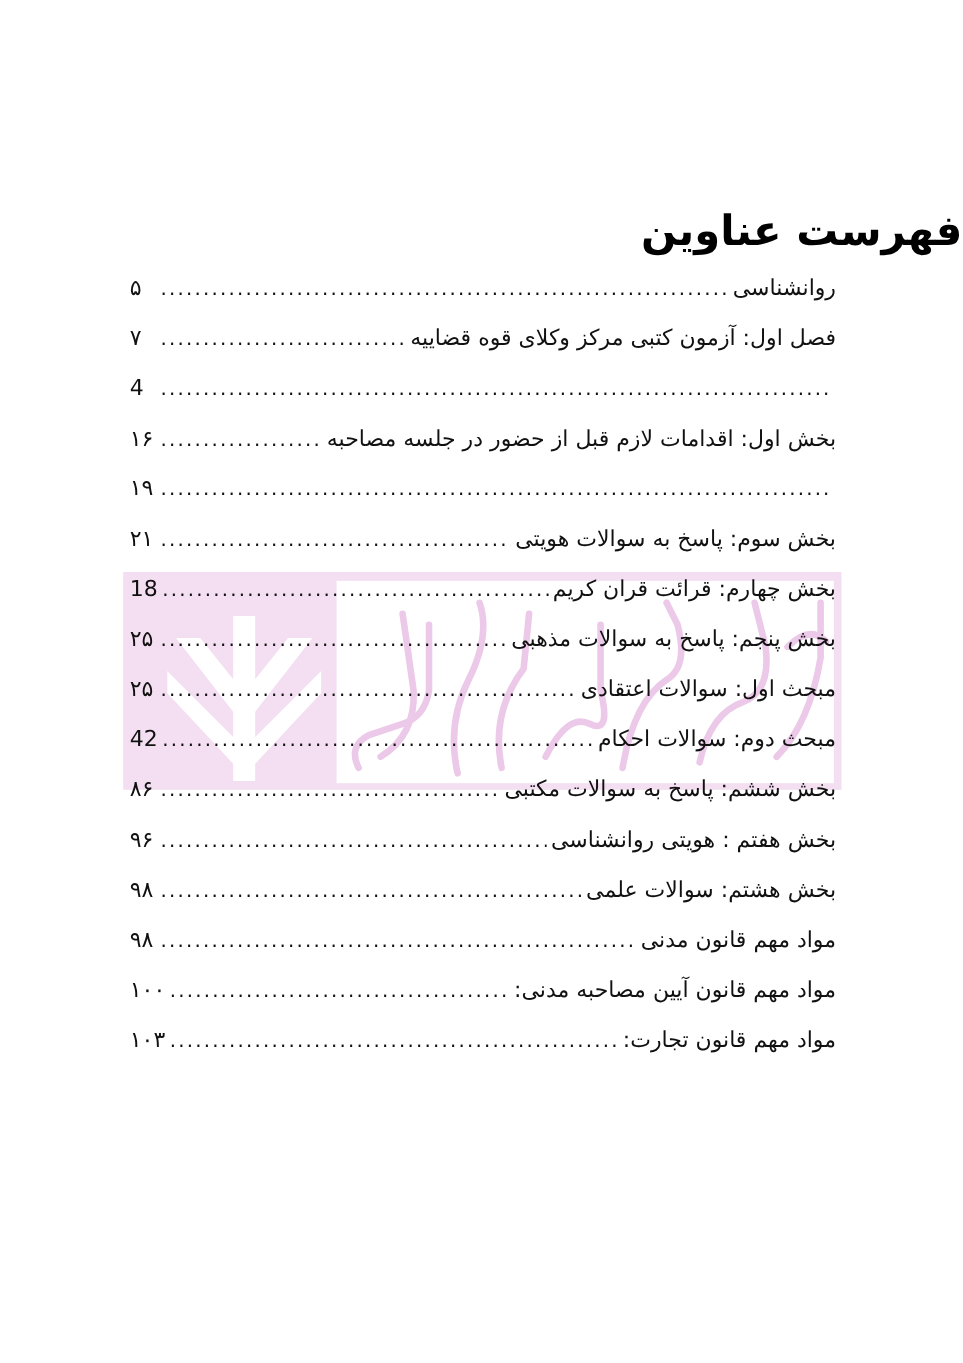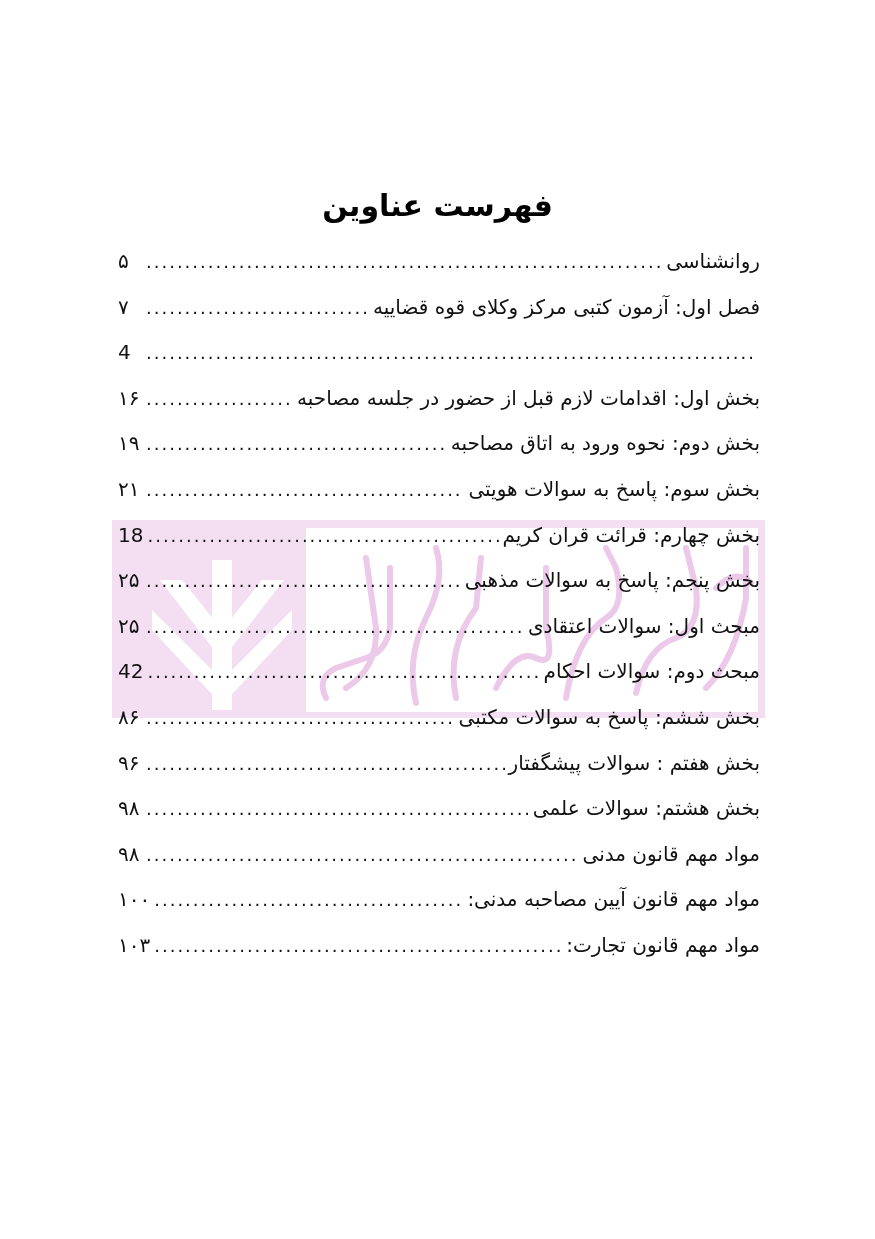--- a/index.html
+++ b/index.html
@@ -49,24 +49,23 @@
       left: 0;
       top: 0;
       width: 875px;
       z-index: 1;
     }
     .toc-title {
       position: absolute;
       top: 188px;
       left: 0;
       width: 875px;
-      text-align: center;
       font-family: "DejaVu Sans", sans-serif;
       font-weight: bold;
-      font-size: 30px;
+      font-size: 38px;
       direction: rtl;
       color: #000;
     }
     .toc-list {
       position: absolute;
       top: 242px;
       left: 118px;
       width: 642px;
       margin: 0;
       padding: 0;
@@ -152,21 +151,20 @@
     <li class="toc-row">
       <span class="leader"></span>
       <span class="page-num">4</span>
     </li>
     <li class="toc-row">
       <span class="entry-title">بخش اول: اقدامات لازم قبل از حضور در جلسه مصاحبه</span>
       <span class="leader"></span>
       <span class="page-num">۱۶</span>
     </li>
     <li class="toc-row">
-      <span class="entry-title">بخش دوم: نحوه ورود به اتاق مصاحبه</span>
       <span class="leader"></span>
       <span class="page-num">۱۹</span>
     </li>
     <li class="toc-row">
       <span class="entry-title">بخش سوم: پاسخ به سوالات هویتی</span>
       <span class="leader"></span>
       <span class="page-num">۲۱</span>
     </li>
     <li class="toc-row">
       <span class="entry-title">بخش چهارم: قرائت قران کریم</span>
@@ -187,21 +185,21 @@
       <span class="entry-title">مبحث دوم: سوالات احکام</span>
       <span class="leader"></span>
       <span class="page-num">42</span>
     </li>
     <li class="toc-row">
       <span class="entry-title">بخش ششم: پاسخ به سوالات مکتبی</span>
       <span class="leader"></span>
       <span class="page-num">۸۶</span>
     </li>
     <li class="toc-row">
-      <span class="entry-title">بخش هفتم : سوالات پیشگفتار</span>
+      <span class="entry-title">بخش هفتم : هویتی روانشناسی</span>
       <span class="leader"></span>
       <span class="page-num">۹۶</span>
     </li>
     <li class="toc-row">
       <span class="entry-title">بخش هشتم: سوالات علمی</span>
       <span class="leader"></span>
       <span class="page-num">۹۸</span>
     </li>
     <li class="toc-row">
       <span class="entry-title">مواد مهم قانون مدنی</span>

